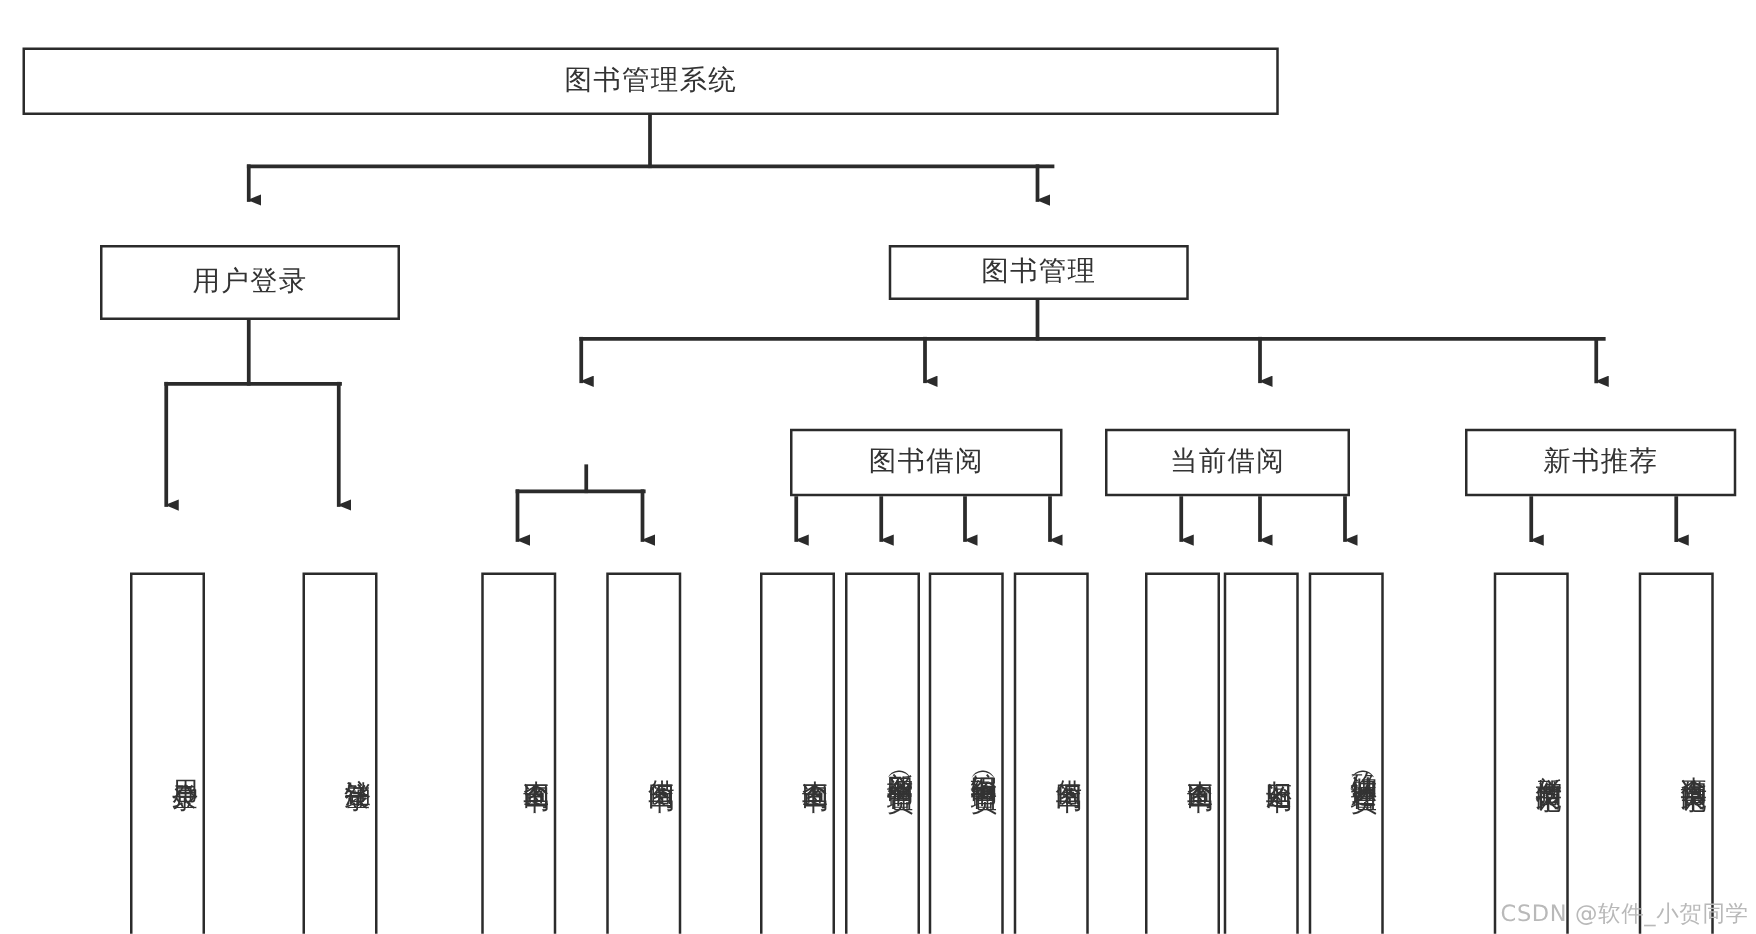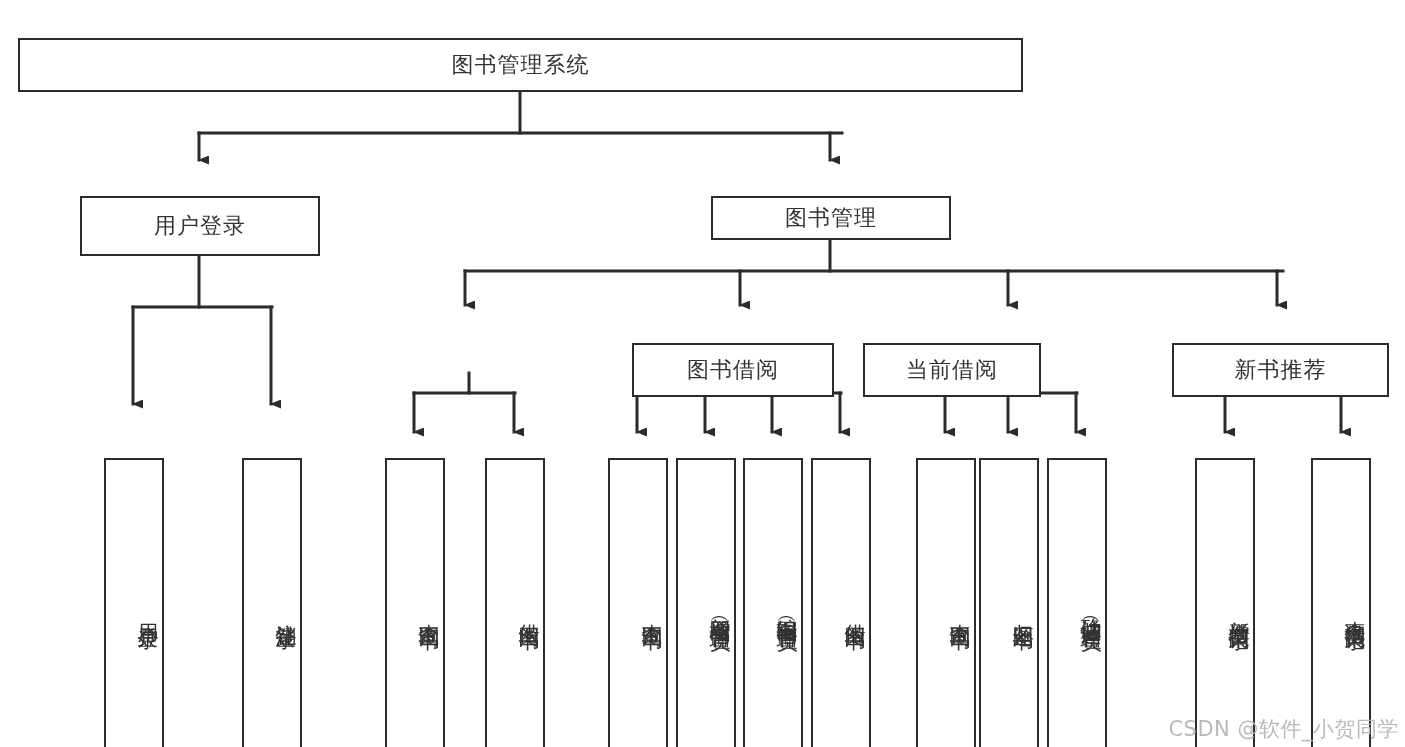--- a/index.html
+++ b/index.html
@@ -55,21 +55,21 @@
     text-align: center;
   }
   .node-v.tall-text {
     align-items: flex-start;
     padding-top: 2px;
   }
   .watermark {
     position: absolute;
     right: 6px;
     bottom: 4px;
-    font-size: 21px;
+    font-size: 18px;
     color: #b9b9b9;
     letter-spacing: 0.5px;
     white-space: nowrap;
     pointer-events: none;
   }
 </style>
 </head>
 <body>
 
 <div id="diagram-root">
@@ -131,25 +131,25 @@
 
   <div class="node-box node-h" style="left:80px; top:172px; width:240px; height:60px;">
     <span>用户登录</span>
   </div>
 
   <div class="node-box node-h" style="left:711px; top:172px; width:240px; height:44px;">
     <span>图书管理</span>
   </div>
 
 
-  <div class="node-box node-h" style="left:632px; top:319px; width:202px; height:54px;text-align:center;">
+  <div class="node-box node-h" style="left:632px; top:319px; width:218px; height:54px;text-align:center;">
     <span>图书借阅</span>
   </div>
 
-  <div class="node-box node-h" style="left:863px; top:319px; width:178px; height:54px;justify-content:center;">
+  <div class="node-box node-h" style="left:884px; top:319px; width:196px; height:54px;justify-content:center;">
     <span>当前借阅</span>
   </div>
 
   <div class="node-box node-h" style="left:1172px; top:319px; width:217px; height:54px;">
     <span>新书推荐</span>
   </div>
 
   <div class="node-box node-v" style="left:104px; top:434px; width:60px; height:301px;">
     <span>用户登录</span>
   </div>

